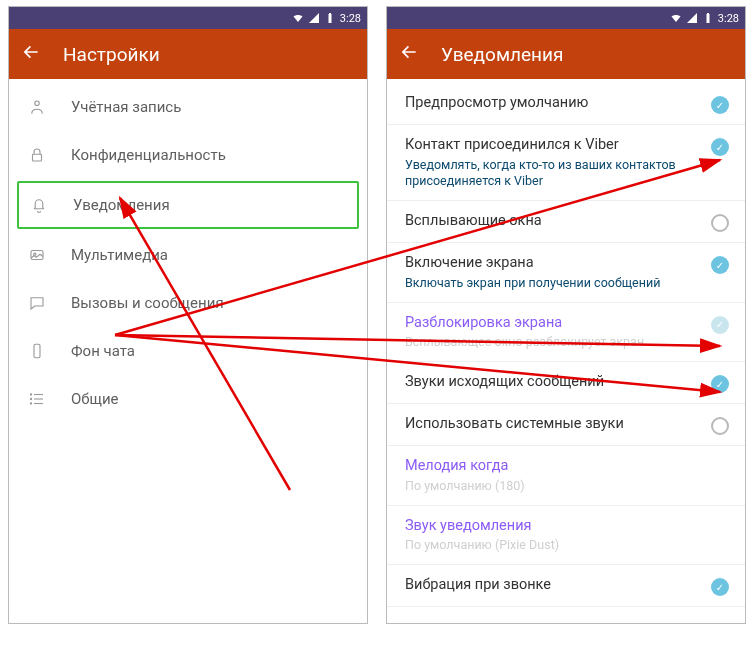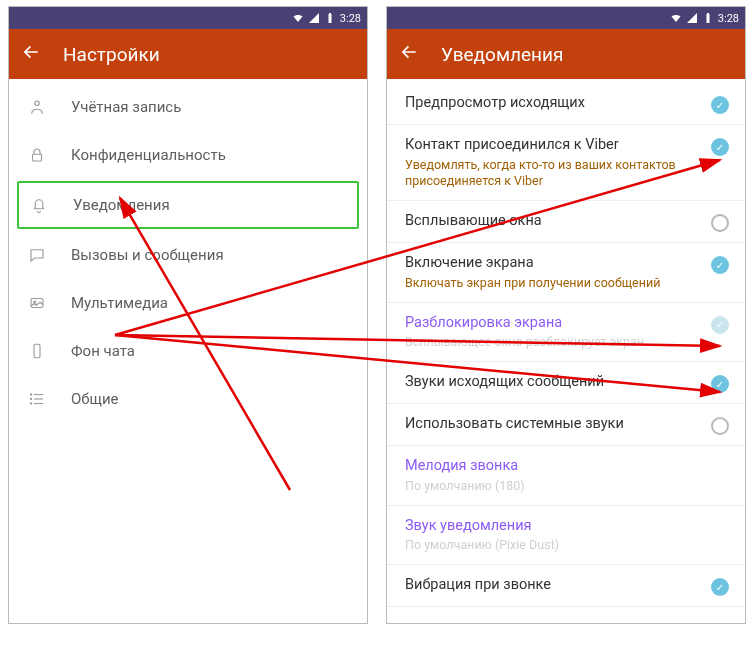--- a/index.html
+++ b/index.html
@@ -63,21 +63,21 @@
   .setting {
     padding: 10px 16px 10px 18px;
     border-bottom: 1px solid #eee;
     display: flex;
     align-items: flex-start;
     justify-content: space-between;
     gap: 10px;
   }
   .setting .txt { flex: 1; }
   .setting .title { font-size: 14.5px; color: #333; line-height: 1.35; }
-  .setting .sub { font-size: 12.5px; color: #a16207; line-height: 1.35; margin-top: 2px; }
+  .setting .sub { font-size: 12.5px; color: #0c4a6e; line-height: 1.35; margin-top: 2px; }
   .setting.disabled .title { color: #8b5cf6; }
   .setting.disabled .sub { color: #cfcfcf; }
   .toggle {
     width: 18px; height: 18px; border-radius: 50%;
     margin-top: 3px;
     flex-shrink: 0;
     display: flex; align-items: center; justify-content: center;
     font-size: 10px; color: #fff;
   }
   .toggle.on { background: #6cc4e0; }
@@ -133,34 +133,34 @@
           <svg viewBox="0 0 24 24">
             <path d="M6 17h12l-1-2v-5a5 5 0 00-10 0v5l-1 2z"></path>
             <path d="M10 20a2 2 0 004 0"></path>
           </svg>
         </span>
       <span>Уведомления</span>
     </div>
     <div class="item">
       <span class="icon">
           <svg viewBox="0 0 24 24">
-            <path d="M4 5h16v11H9l-5 4V5z"></path>
-          </svg>
-        </span>
-      <span>Вызовы и сообщения</span>
-    </div>
-    <div class="item">
-      <span class="icon">
-          <svg viewBox="0 0 24 24">
             <rect x="4" y="6" width="16" height="12" rx="2"></rect>
             <circle cx="9" cy="11" r="1.5"></circle>
             <path d="M4 16l4-3 3 2 5-4 4 3"></path>
           </svg>
         </span>
       <span>Мультимедиа</span>
+    </div>
+    <div class="item">
+      <span class="icon">
+          <svg viewBox="0 0 24 24">
+            <path d="M4 5h16v11H9l-5 4V5z"></path>
+          </svg>
+        </span>
+      <span>Вызовы и сообщения</span>
     </div>
     <div class="item">
       <span class="icon">
           <svg viewBox="0 0 24 24">
             <rect x="8" y="3" width="8" height="18" rx="2"></rect>
           </svg>
         </span>
       <span>Фон чата</span>
     </div>
     <div class="item">
@@ -196,21 +196,21 @@
     <span>
       <svg viewBox="0 0 24 24">
           <path d="M20 11H7l5-5-1.4-1.4L3.2 12l7.4 7.4L12 18l-5-5h13z"></path>
         </svg>
     </span>
     <span>Уведомления</span>
   </div>
   <div class="list" id="right-list">
       <div class="setting">
         <div class="txt">
-          <div class="title">Предпросмотр исходящих</div>
+          <div class="title">Предпросмотр умолчанию</div>
         </div>
         <div class="toggle on">✓</div>
       </div>
       <div class="setting">
         <div class="txt">
           <div class="title">Контакт присоединился к Viber</div>
           <div class="sub">Уведомлять, когда кто-то из ваших контактов присоединяется к Viber</div>
         </div>
         <div class="toggle on">✓</div>
       </div>
@@ -241,21 +241,21 @@
         <div class="toggle on">✓</div>
       </div>
       <div class="setting">
         <div class="txt">
           <div class="title">Использовать системные звуки</div>
         </div>
         <div class="toggle off"></div>
       </div>
       <div class="setting disabled">
         <div class="txt">
-          <div class="title">Мелодия звонка</div>
+          <div class="title">Мелодия когда</div>
           <div class="sub">По умолчанию (180)</div>
         </div>
       </div>
       <div class="setting disabled">
         <div class="txt">
           <div class="title">Звук уведомления</div>
           <div class="sub">По умолчанию (Pixie Dust)</div>
         </div>
       </div>
       <div class="setting">

